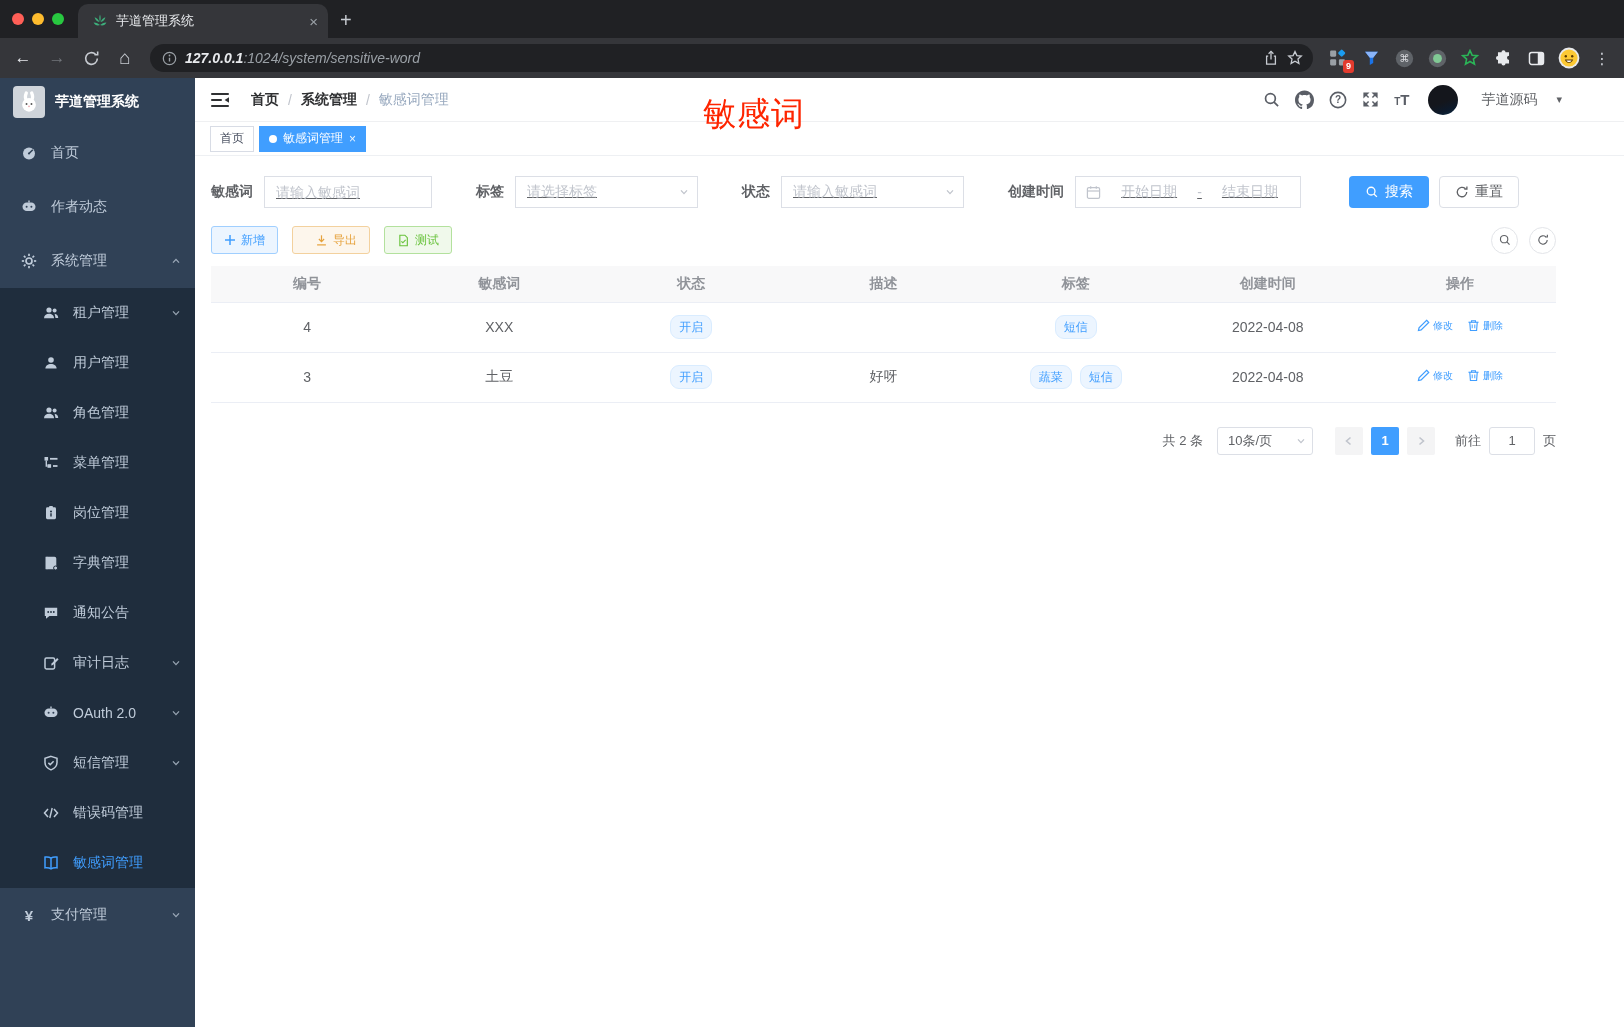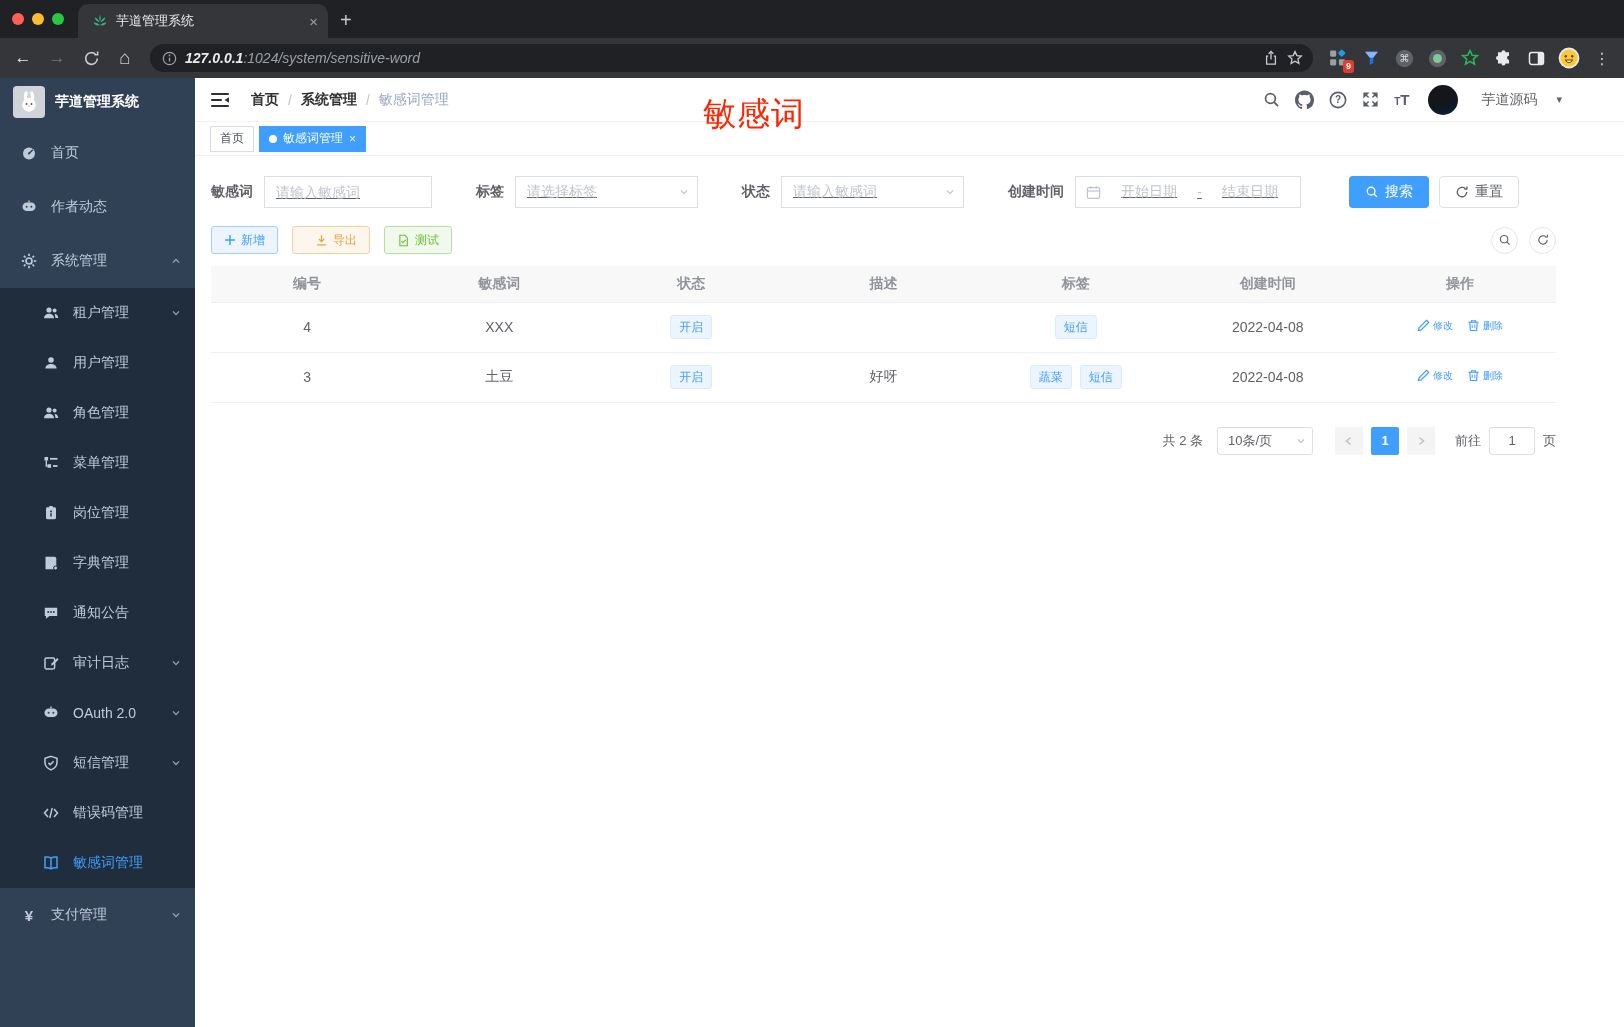--- a/index.html
+++ b/index.html
@@ -92,21 +92,21 @@
   .plain-warning { background:#fdf6ec; border-color:#f3d19e; color:#e6a23c;padding-left:22px; }
   .plain-success { background:#f0f9eb; border-color:#b3e19d; color:#67c23a; }
   .tool-right { margin-left:auto; display:flex; gap:11px; }
   .circle-btn { width:27px; height:27px; border-radius:50%; border:1px solid #e3e5e9; background:#fff; color:#5a5e66; display:flex; align-items:center; justify-content:center; cursor:pointer; }
 
   
   table { width:100%; border-collapse:collapse; margin-top:12px; table-layout:fixed; }
   th { background:#f8f8f9; color:#909399; font-weight:700; font-size:14px; height:36px; text-align:center; }
   td { height:50px; text-align:center; color:#606266; font-size:14px; border-bottom:1px solid #ebeef5; }
   tbody tr:first-child td { border-top:1px solid #ebeef5; }
-  .el-tag { display:inline-flex; align-items:center; height:24px; padding:0 8px; background:#ecf5ff; border:1px solid #d9ecff; color:#409eff; border-radius:3px; font-size:12px; margin:0 4px; }
+  .el-tag { display:inline-flex; align-items:center; height:24px; padding:0 8px; background:#ecf5ff; border:1px solid #d9ecff; color:#409eff; border-radius:9px; font-size:12px; margin:0 4px; }
   .action-link { color:#409eff; font-size:10px; display:inline-flex; align-items:center; gap:3px; margin:0 7px; cursor:pointer; }
 
   
   .pagination { margin-top:24px; display:flex; align-items:center; justify-content:flex-end; font-size:13px; color:#606266; }
   .pg-total { margin-right:14px; }
   .pg-size { width:96px; height:28px; border:1px solid #dcdfe6; border-radius:3px; display:flex; align-items:center; justify-content:space-between; padding:0 6px 0 10px; cursor:pointer; margin-right:18px; }
   .pg-btn { width:28px; height:28px; border-radius:2px; background:#f4f4f5; color:#c0c4cc; display:flex; align-items:center; justify-content:center; margin:0 4px; cursor:pointer; }
   .pg-page { width:28px; height:28px; border-radius:2px; background:#409eff; color:#fff; display:flex; align-items:center; justify-content:center; margin:0 4px; font-weight:600; cursor:pointer; }
   .pg-goto { margin-left:16px; display:flex; align-items:center; gap:8px; }
   .pg-goto input { width:46px; height:28px; border:1px solid #dcdfe6; border-radius:3px; text-align:center; font:inherit; color:#606266; outline:none; }

